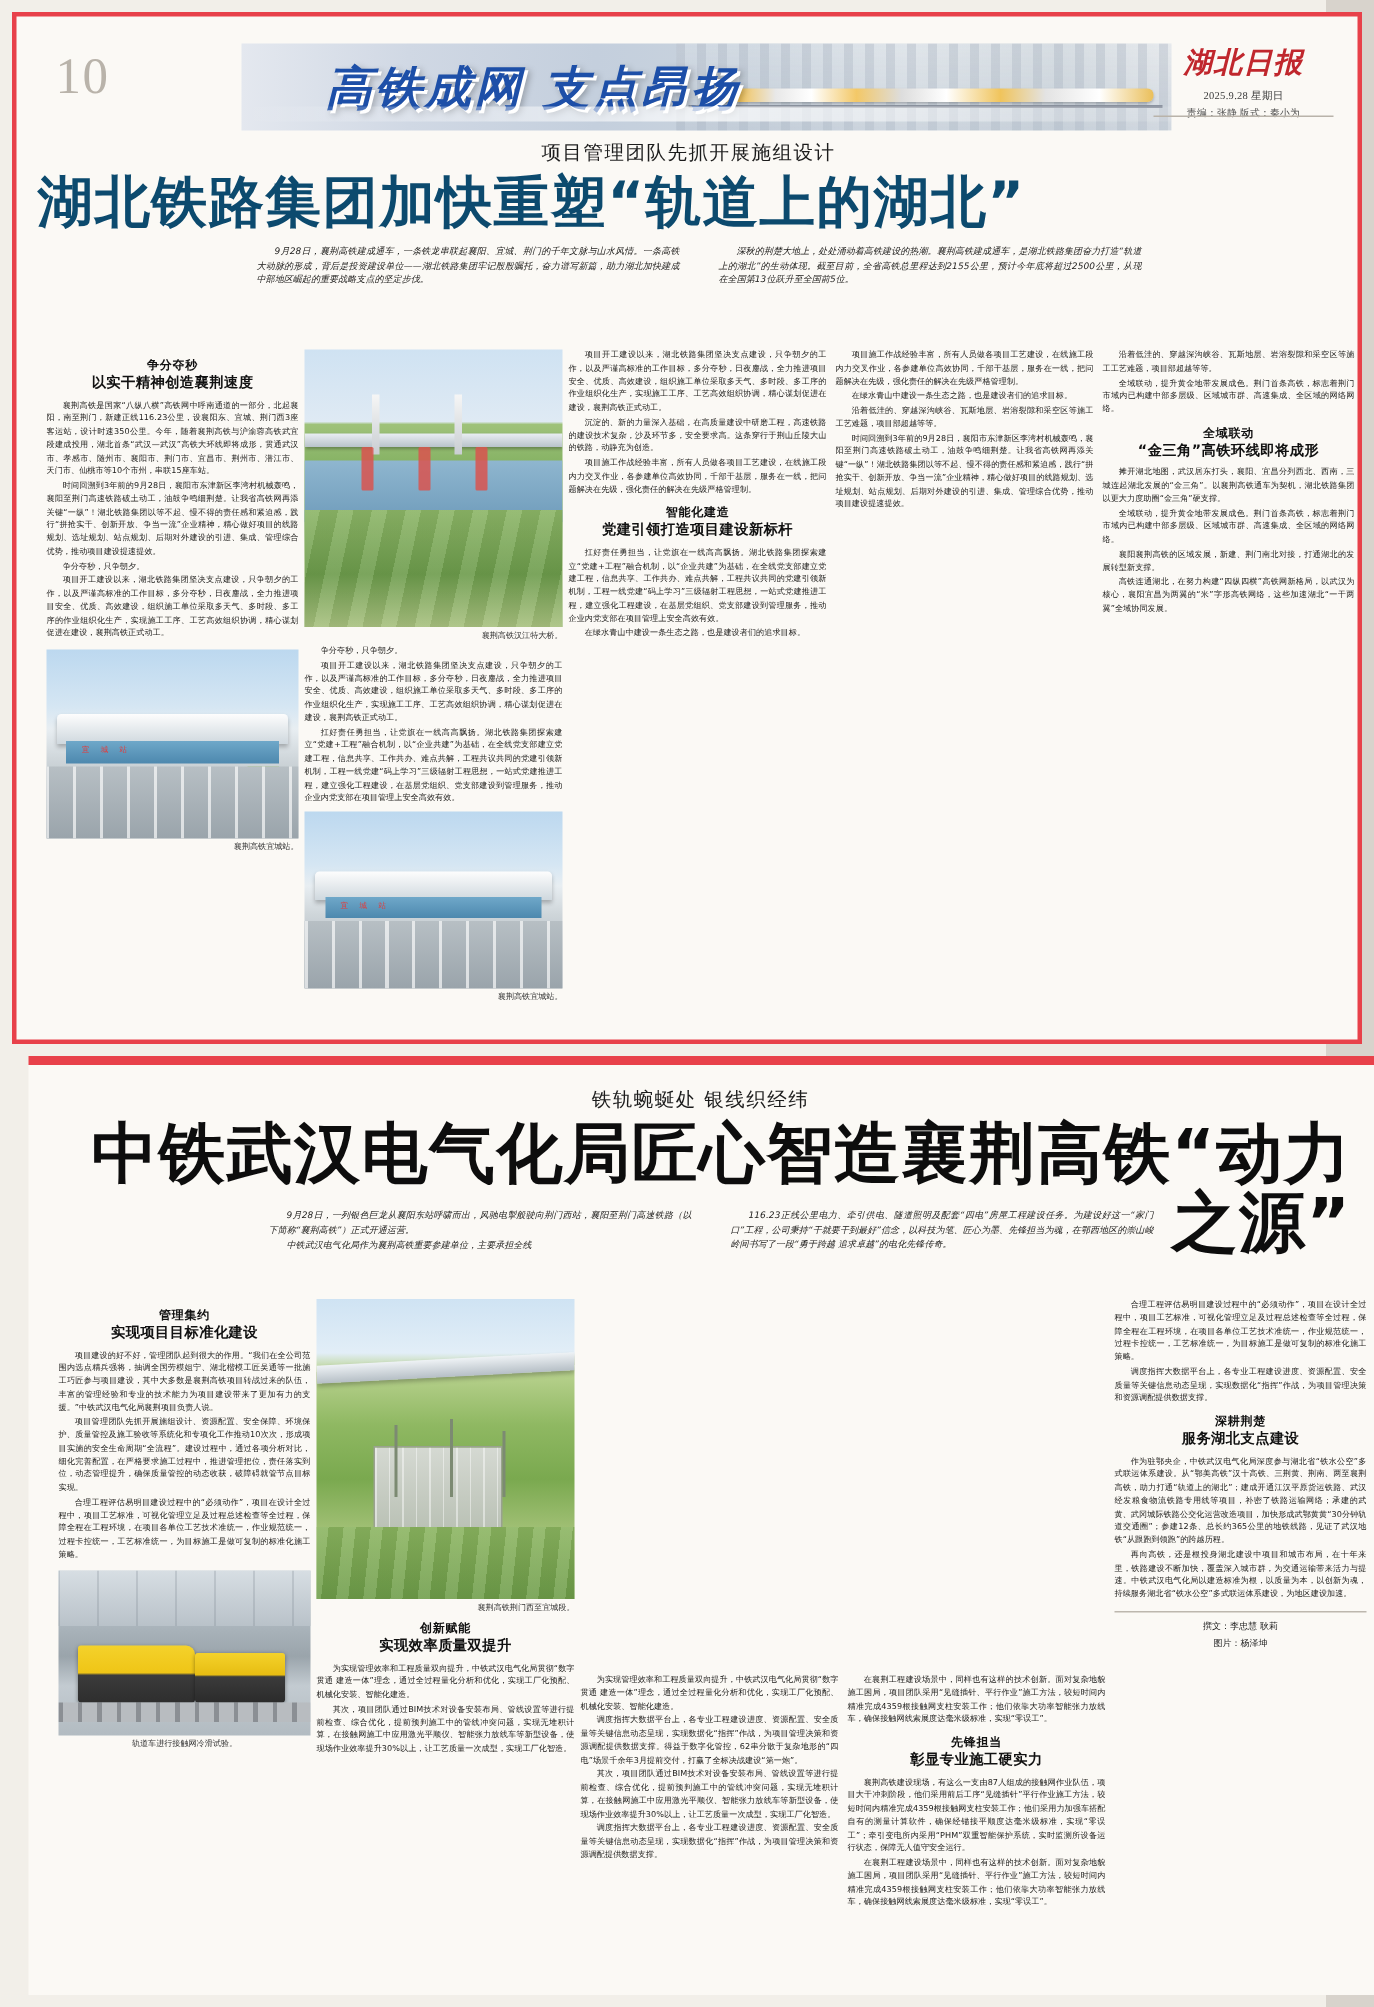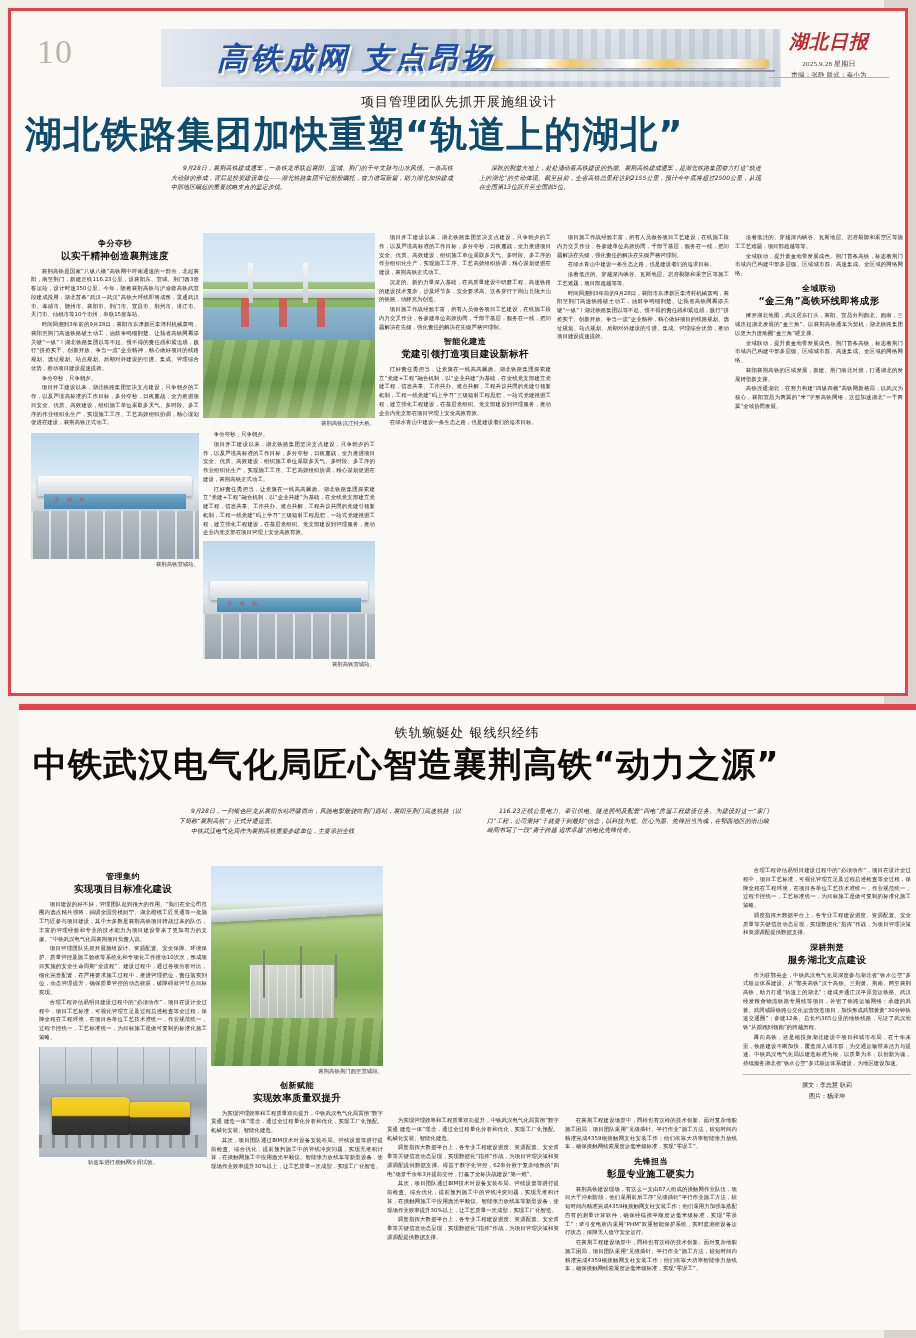--- a/index.html
+++ b/index.html
@@ -81,22 +81,22 @@
   .kicker {
     text-align:center; font-family:"DejaVu Sans", sans-serif;
     font-size:13px; color:#1c1c1c; letter-spacing:1px;
   }
   .headline-1 {
     text-align:left; font-family:"DejaVu Sans", sans-serif;
     font-weight:bold; font-size:37px; color:#0c4a6e; letter-spacing:1px;
     line-height:1.05; margin-top:5px;
   }
   .headline-2 {
-    text-align:left; font-family:"DejaVu Sans", sans-serif;
-    font-weight:bold; font-size:34px; color:#0d0d0d; letter-spacing:1px;
+    text-align:right; font-family:"DejaVu Sans", sans-serif;
+    font-weight:bold; font-size:44px; color:#0d0d0d; letter-spacing:1px;
     line-height:1.05; margin-top:5px;
   }
   
   .col { position:absolute; }
   .bodytext {
     font-family:"DejaVu Sans", sans-serif;
     font-size:5.4px; line-height:1.62; color:#22211f;
     text-align:justify; text-justify:inter-ideograph;
     letter-spacing:.05px;
   }

